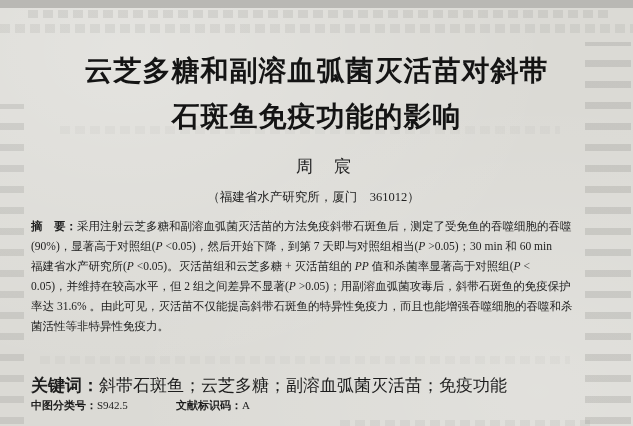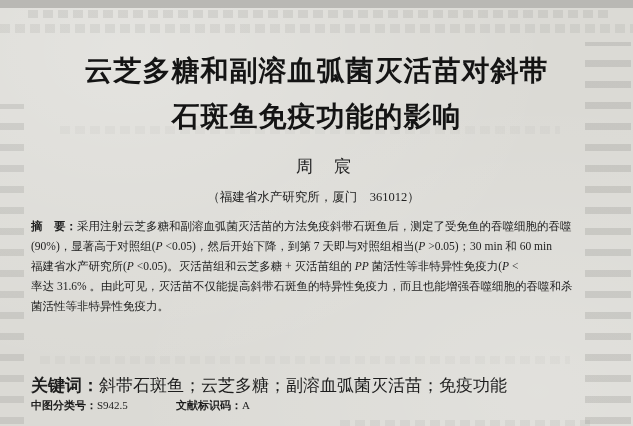--- a/index.html
+++ b/index.html
@@ -96,21 +96,22 @@
     <div>云芝多糖和副溶血弧菌灭活苗对斜带</div>
     <div>石斑鱼免疫功能的影响</div>
   </h1>
 
   <div class="author">周　宸</div>
   <div class="affil">（福建省水产研究所，厦门　361012）</div>
 
   <div class="abstract">
       <div class="abs-line"><span class="lbl">摘　要：</span><span>采用注射云芝多糖和副溶血弧菌灭活苗的方法免疫斜带石斑鱼后，测定了受免鱼的吞噬细胞的吞噬</span></div>
       <div class="abs-line"><span>(90%)，显著高于对照组(</span><span class="it">P</span><span> &lt;0.05)，然后开始下降，到第 7 天即与对照组相当(</span><span class="it">P</span><span> &gt;0.05)；30 min 和 60 min</span></div>
-      <div class="abs-line"><span>福建省水产研究所(</span><span class="it">P</span><span> &lt;0.05)。灭活苗组和云芝多糖 + 灭活苗组的 </span><span class="it">PP</span><span> 菌活性等非特异性免疫力(</span><span class="it">P</span><span> &lt;</span></div>
+      <div class="abs-line"><span>福建省水产研究所(</span><span class="it">P</span><span> &lt;0.05)。灭活苗组和云芝多糖 + 灭活苗组的 </span><span class="it">PP</span><span> 值和杀菌率显著高于对照组(</span><span class="it">P</span><span> &lt;</span></div>
+      <div class="abs-line"><span>0.05)，并维持在较高水平，但 2 组之间差异不显著(</span><span class="it">P</span><span> &gt;0.05)；用副溶血弧菌攻毒后，斜带石斑鱼的免疫保护</span></div>
       <div class="abs-line"><span>率达 31.6% 。由此可见，灭活苗不仅能提高斜带石斑鱼的特异性免疫力，而且也能增强吞噬细胞的吞噬和杀</span></div>
       <div class="abs-line"><span>菌活性等非特异性免疫力。</span></div>
     </div>
 
   <div class="kw">
     <span class="lbl">关键词：</span><span>斜带石斑鱼；云芝多糖；副溶血弧菌灭活苗；免疫功能</span>
   </div>
 
   <div class="cls">
     <span class="lbl">中图分类号：</span><span>S942.5</span><span class="lbl gap">文献标识码：</span><span>A</span>

